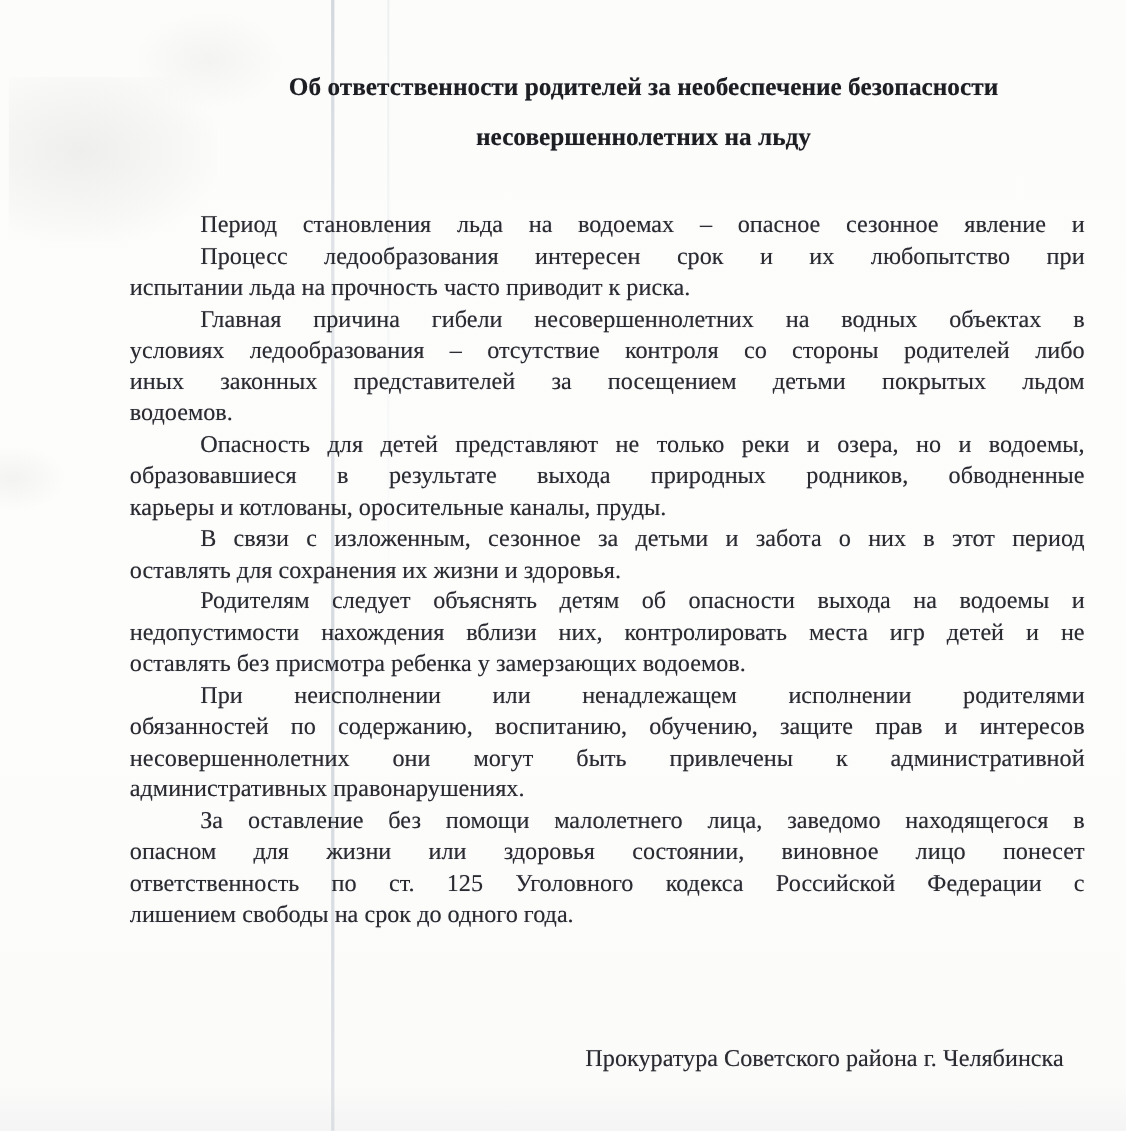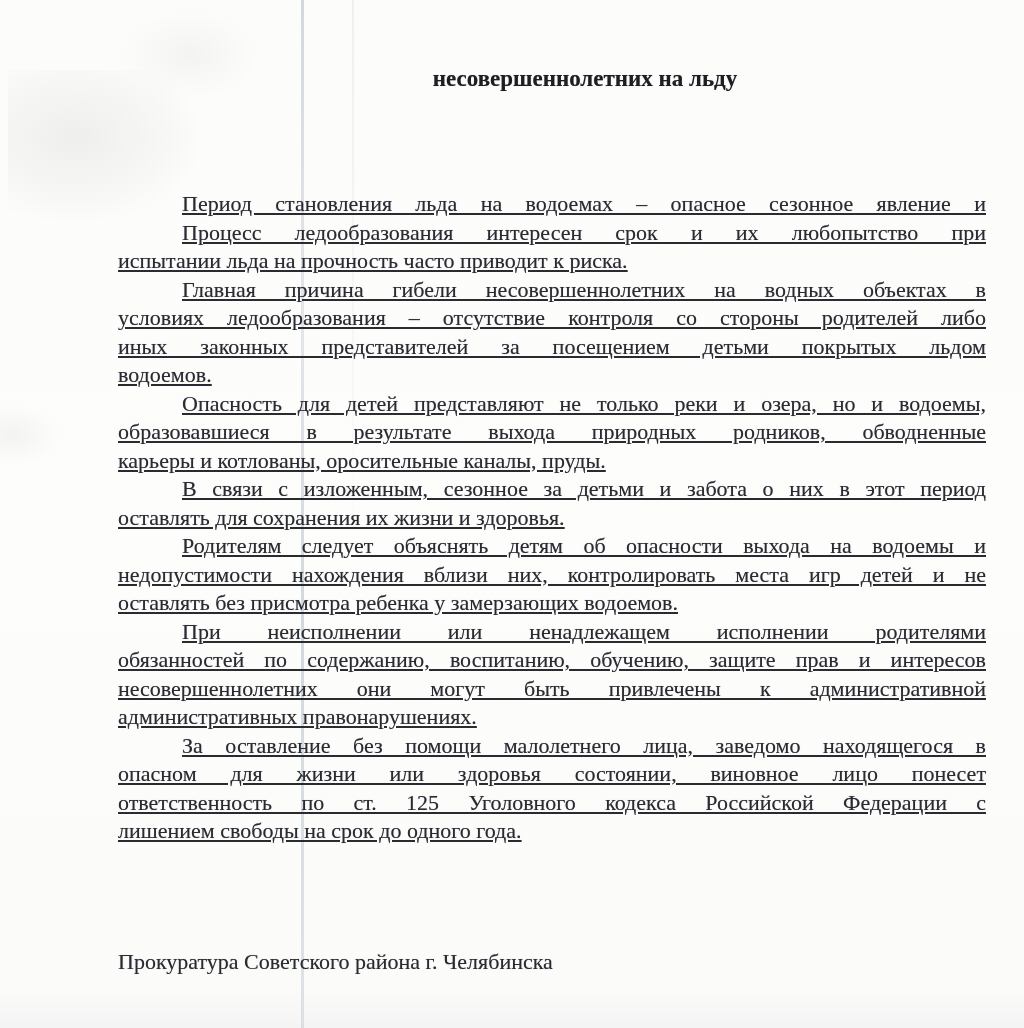--- a/index.html
+++ b/index.html
@@ -85,48 +85,48 @@
     font-size: 22px;
     line-height: 28.5px;
     color: #2a2b30;
     text-shadow: 0 0 0.7px rgba(55,60,80,0.50);
   }
   .para { margin: 0; }
   .line {
     text-align: justify;
     text-align-last: justify;
     white-space: normal;
-    text-decoration: underline;
   }
   .line.first { text-indent: 64px; }
   .line.last  { text-align-last: left; }
 
   .signature {
     position: absolute;
     left: 118px;
     top: 948px;
     width: 849px;          
-    text-align: left;
+    text-align: right;
     font-size: 22px;
     line-height: 28px;
     color: #2a2b30;
     text-shadow: 0 0 0.7px rgba(55,60,80,0.50);
   }
 </style>
 </head>
 <body>
 
 <div class="page">
   <div class="smudge-a"></div>
   <div class="smudge-b"></div>
   <div class="smudge-c"></div>
   <div class="fold-line"></div>
   <div class="fold-line-2"></div>
 
   <h1 class="title">
+    <div>Об ответственности родителей за необеспечение безопасности</div>
     <div>несовершеннолетних на льду</div>
   </h1>
 
   <div class="doc-body">
     <div class="para">
       <div class="line first">Период становления льда на водоемах – опасное сезонное явление и</div>
     </div>
     <div class="para">
       <div class="line first">Процесс ледообразования интересен срок и их любопытство при</div>
       <div class="line last">испытании льда на прочность часто приводит к риска.</div>

